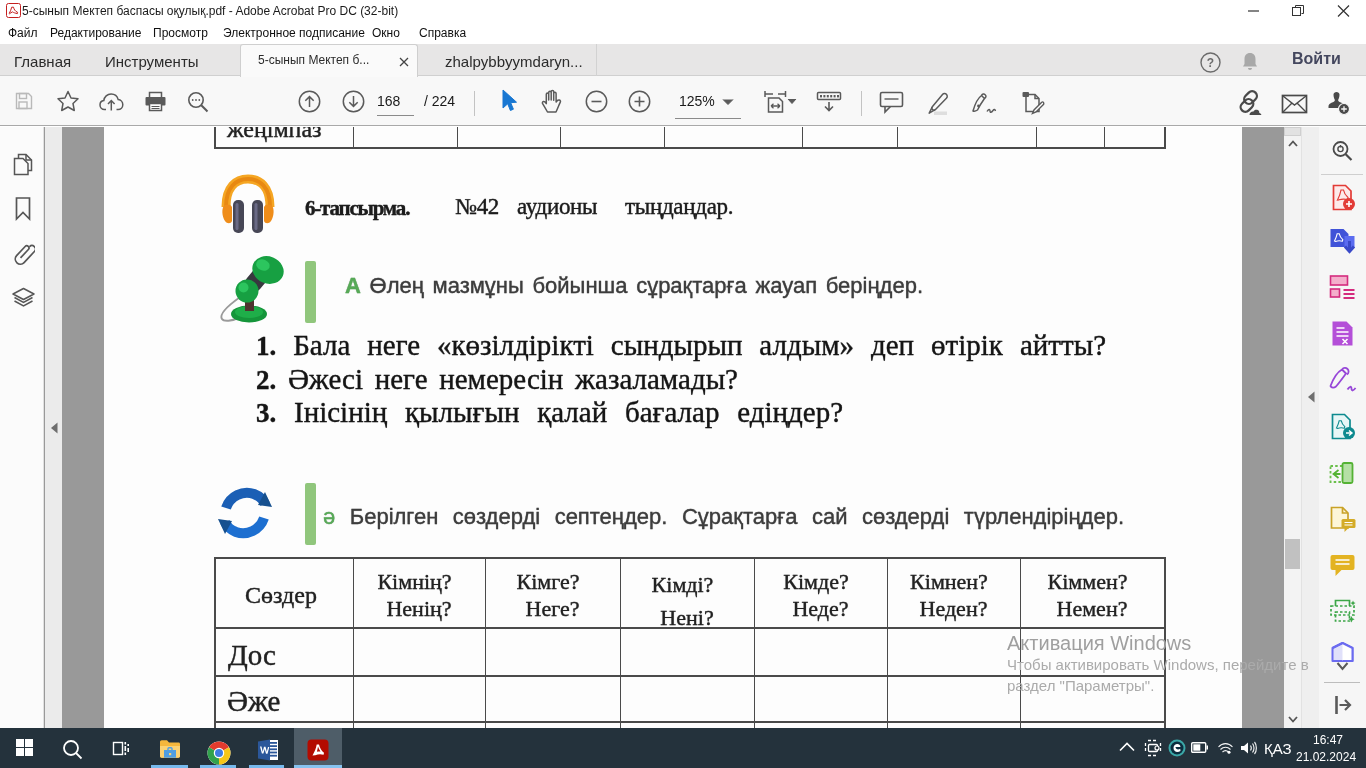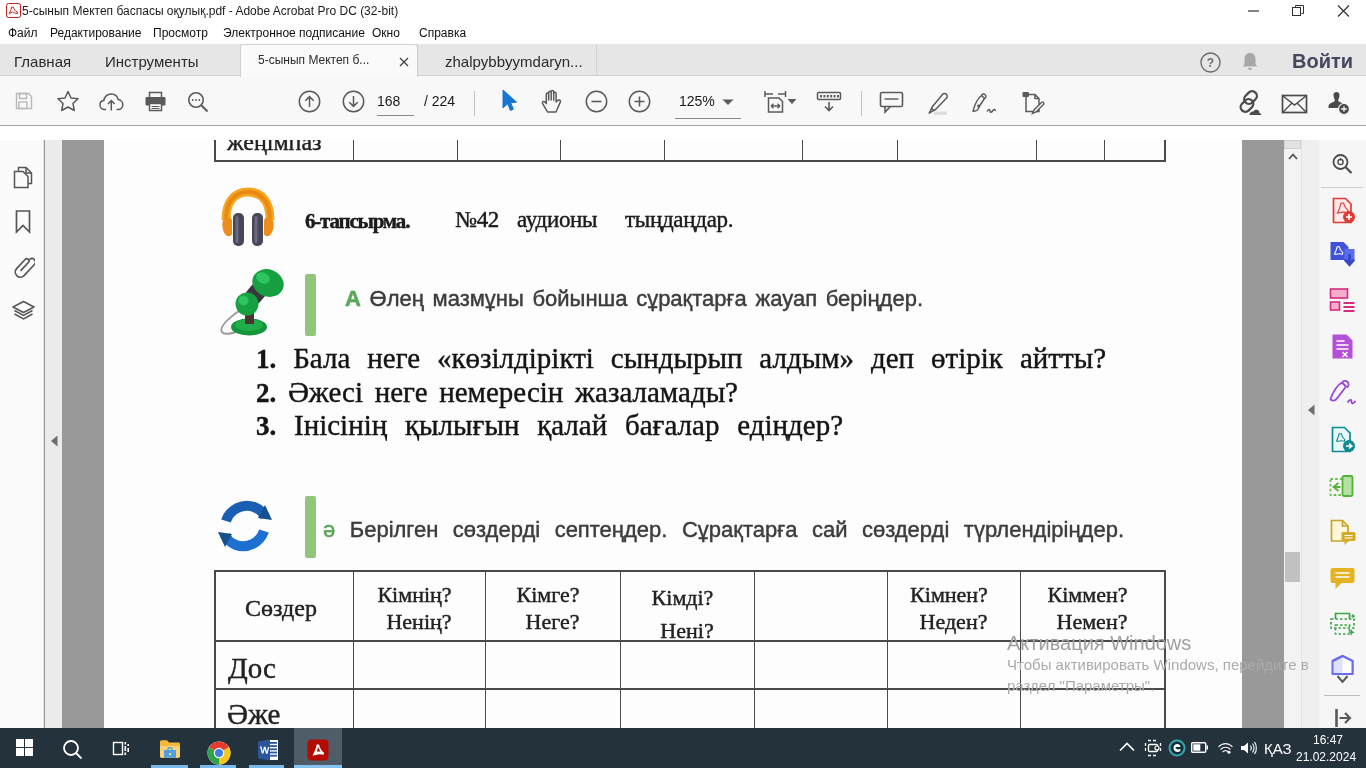--- a/index.html
+++ b/index.html
@@ -19,21 +19,21 @@
   
   #tabbar { position:absolute; top:44px; left:0; width:1366px; height:32px; background:#e7e6e6; border-bottom:1px solid #d0d0d0; font-size:15px; color:#2b2b2b; }
   .tabtxt { position:absolute; top:9px; }
   #activetab { position:absolute; left:240px; top:0; width:178px; height:33px; background:#fafafa; border:1px solid #cfcfcf; border-bottom:none; border-radius:3px 3px 0 0; z-index:2; }
   #tab2 { position:absolute; left:418px; top:0; width:179px; height:32px; border-right:1px solid #d2d2d2; }
 
   
   #toolbar { position:absolute; top:76px; left:0; width:1366px; height:50px; background:#f8f8f8; border-bottom:1px solid #a9a9a9; }
 
   
-  #content { position:absolute; top:140px; left:0; width:1366px; height:602px; background:#999999; }
+  #content { position:absolute; top:127px; left:0; width:1366px; height:602px; background:#999999; }
   #lsidebar { position:absolute; left:0; top:0; width:44px; height:602px; background:#fbfbfb; border-right:1px solid #e0e0e0; }
   #ledge { position:absolute; left:45px; top:0; width:17px; height:602px; background:#ebebeb; }
   #page { position:absolute; left:104px; top:0; width:1138px; height:602px; background:#fdfdfd; overflow:hidden; text-shadow:0 0 1px rgba(40,40,40,0.45); -webkit-text-stroke:0.3px; }
   #rscroll { position:absolute; left:1284px; top:0; width:17px; height:602px; background:#f3f3f3; }
   #redge { position:absolute; left:1301px; top:0; width:18px; height:602px; background:#efefef; border-left:1px solid #e2e2e2;}
   #rpanel { position:absolute; left:1319px; top:0; width:47px; height:602px; background:#f6f6f6; }
   .rpi { position:absolute; left:0; width:47px; text-align:center; }
 
   
   .serif { font-family:"Liberation Serif", serif; }
@@ -88,21 +88,21 @@
     <div id="tab2"></div>
     <span class="tabtxt" style="left:445px">zhalpybbyymdaryn...</span>
     <svg class="abs" style="left:1200px;top:8px" width="21" height="21" viewBox="0 0 21 21">
         <circle cx="10.5" cy="10.5" r="9.5" fill="none" stroke="#6b6b6b" stroke-width="1.4"></circle>
         <text x="10.5" y="15" text-anchor="middle" font-size="12" font-weight="bold" fill="#6b6b6b" font-family="Liberation Sans">?</text>
       </svg>
     <svg class="abs" style="left:1239px;top:7px" width="22" height="22" viewBox="0 0 22 22">
         <path d="M11 2 C7.5 2 5.5 4.5 5.5 8 L5.5 13 L4 15.5 L18 15.5 L16.5 13 L16.5 8 C16.5 4.5 14.5 2 11 2 Z" fill="#a8a8a8"></path>
         <path d="M9 17 C9 18.3 9.9 19 11 19 C12.1 19 13 18.3 13 17 Z" fill="#a8a8a8"></path>
       </svg>
-    <span style="position:absolute;left:1292px;top:6px;font-size:20px;color:#44475e;font-weight:bold">Войти</span>
+    <span style="position:absolute;left:1292px;top:6px;font-size:16px;color:#44475e;font-weight:bold">Войти</span>
   </div>
   <div id="toolbar">
 
     <svg class="abs" style="left:14px;top:15px" width="20" height="20" viewBox="0 0 20 20">
         <path d="M2.5 2.5 h12 l3 3 v12 h-15 Z" fill="none" stroke="#b9b9b9" stroke-width="1.4"></path>
         <rect x="5.5" y="2.5" width="7" height="5" fill="none" stroke="#b9b9b9" stroke-width="1.4"></rect>
         <rect x="5" y="11" width="8" height="6.5" fill="none" stroke="#b9b9b9" stroke-width="1.4"></rect>
       </svg>
 
     <svg class="abs" style="left:56px;top:13px" width="24" height="24" viewBox="0 0 24 24">
@@ -327,20 +327,21 @@
         <div class="vline" style="left:538px;height:100%"></div>
         <div class="vline" style="left:671px;height:100%"></div>
         <div class="vline" style="left:804px;height:100%"></div>
         <div class="hline" style="top:68px;height:2px"></div>
         <div class="hline" style="top:116px;height:2px"></div>
         <div class="hline" style="top:162px;height:2px"></div>
         <div style="position:absolute;left:0;top:23px;width:137px;text-align:center;font-size:24px;color:#222;text-indent:-7px">Сөздер</div>
         <div style="position:absolute;left:269px;top:9px;width:135px;text-align:center;font-size:22px;color:#222;line-height:27px;text-indent:-9px">Кімге?<br>Неге?</div>
         <div style="position:absolute;left:137px;top:9px;width:132px;text-align:center;font-size:22px;color:#222;line-height:27px;text-indent:-9px">Кімнің?<br>Ненің?</div>
         <div style="position:absolute;left:404px;top:9px;width:134px;text-align:center;font-size:22px;color:#222;line-height:33px;text-indent:-9px">Кімді?<br>Нені?</div>
+        <div style="position:absolute;left:538px;top:9px;width:133px;text-align:center;font-size:22px;color:#222;line-height:27px;text-indent:-9px">Кімде?<br>Неде?</div>
         <div style="position:absolute;left:671px;top:9px;width:133px;text-align:center;font-size:22px;color:#222;line-height:27px;text-indent:-9px">Кімнен?<br>Неден?</div>
         <div style="position:absolute;left:804px;top:9px;width:144px;text-align:center;font-size:22px;color:#222;line-height:27px;text-indent:-9px">Кіммен?<br>Немен?</div>
         <div style="position:absolute;left:12px;top:80px;font-size:29px;color:#222">Дос</div>
         <div style="position:absolute;left:11px;top:126px;font-size:29px;color:#222">Әже</div>
       </div>
     </div>
     <div id="rscroll">
       <div class="abs" style="left:0;top:0;width:17px;height:9px;background:#e2e2e2;border:1px solid #cfcfcf"></div>
       <svg class="abs" style="left:4px;top:13px" width="10" height="7">
           <path d="M1 6 L5 1.5 L9 6" fill="none" stroke="#555" stroke-width="1.8"></path>

